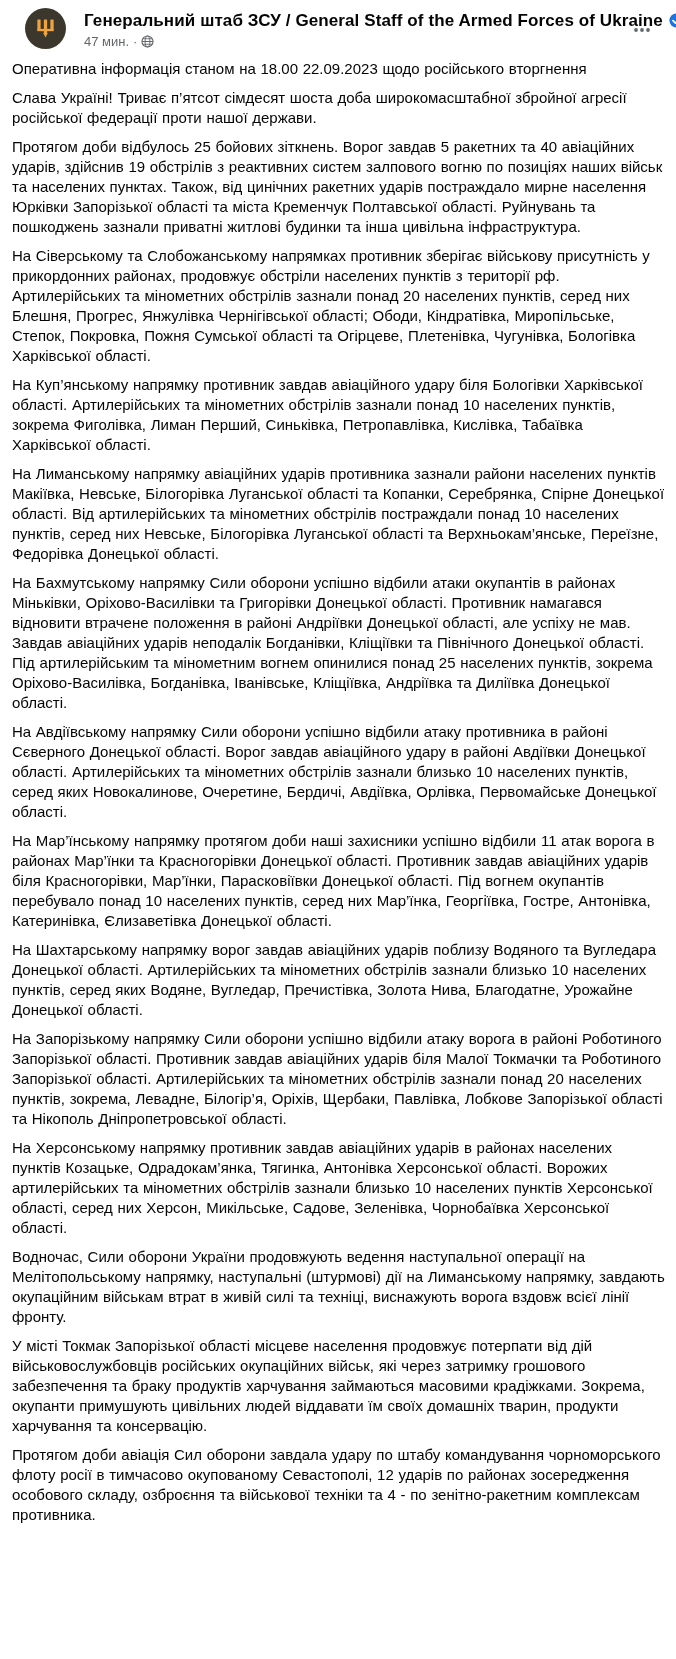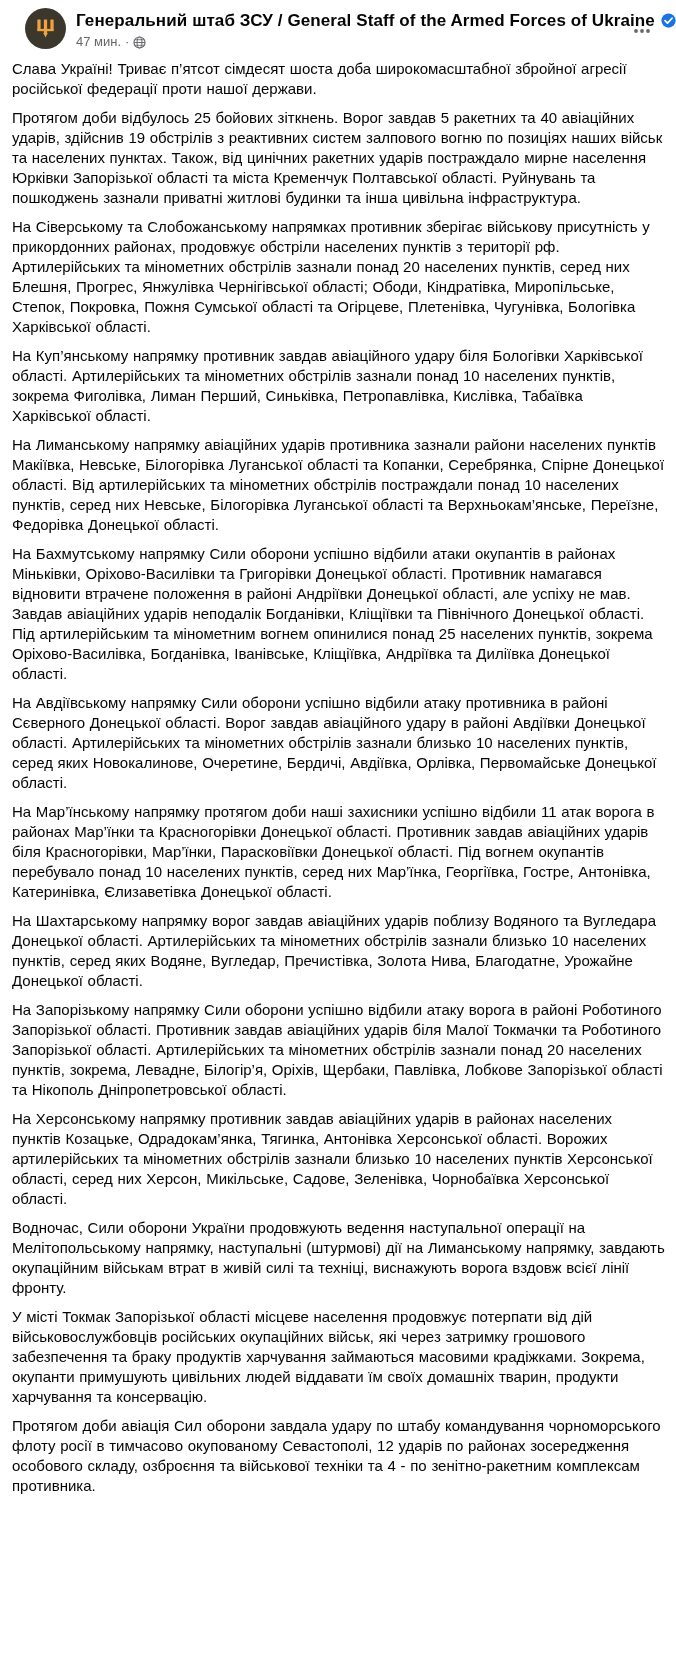--- a/index.html
+++ b/index.html
@@ -18,22 +18,23 @@
   }
   .post-card {
     width: 676px;
     min-height: 1659px;
     background: var(--bg);
     overflow: hidden;
   }
   
   .post-header {
     display: flex;
-    align-items: flex-end;
+    align-items: center;
     padding: 8px 16px 6px 25px;
+    gap: 8px;
   }
   .avatar {
     width: 41px;
     height: 41px;
     border-radius: 50%;
     background: var(--avatar-bg);
     flex: 0 0 41px;
     display: flex;
     align-items: center;
     justify-content: center;
@@ -148,20 +149,21 @@
           <circle cx="4" cy="10" r="1.9"></circle>
           <circle cx="10" cy="10" r="1.9"></circle>
           <circle cx="16" cy="10" r="1.9"></circle>
         </svg>
       </span>
     </button>
 
   </div>
 
   <div class="post-text">
+      <p>Оперативна інформація станом на 18.00 22.09.2023 щодо російського вторгнення</p>
       <p>Слава Україні! Триває п’ятсот сімдесят шоста доба широкомасштабної збройної агресії російської федерації проти нашої держави.</p>
       <p>Протягом доби відбулось 25 бойових зіткнень. Ворог завдав 5 ракетних та 40 авіаційних ударів, здійснив 19 обстрілів з реактивних систем залпового вогню по позиціях наших військ та населених пунктах. Також, від цинічних ракетних ударів постраждало мирне населення Юрківки Запорізької області та міста Кременчук Полтавської області. Руйнувань та пошкоджень зазнали приватні житлові будинки та інша цивільна інфраструктура.</p>
       <p>На Сіверському та Слобожанському напрямках противник зберігає військову присутність у прикордонних районах, продовжує обстріли населених пунктів з території рф. Артилерійських та мінометних обстрілів зазнали понад 20 населених пунктів, серед них Блешня, Прогрес, Янжулівка Чернігівської області; Ободи, Кіндратівка, Миропільське, Степок, Покровка, Пожня Сумської області та Огірцеве, Плетенівка, Чугунівка, Бологівка Харківської області.</p>
       <p>На Куп’янському напрямку противник завдав авіаційного удару біля Бологівки Харківської області. Артилерійських та мінометних обстрілів зазнали понад 10 населених пунктів, зокрема Фиголівка, Лиман Перший, Синьківка, Петропавлівка, Кислівка, Табаївка Харківської області.</p>
       <p>На Лиманському напрямку авіаційних ударів противника зазнали райони населених пунктів Макіївка, Невське, Білогорівка Луганської області та Копанки, Серебрянка, Спірне Донецької області. Від артилерійських та мінометних обстрілів постраждали понад 10 населених пунктів, серед них Невське, Білогорівка Луганської області та Верхньокам’янське, Переїзне, Федорівка Донецької області.</p>
       <p>На Бахмутському напрямку Сили оборони успішно відбили атаки окупантів в районах Міньківки, Оріхово-Василівки та Григорівки Донецької області. Противник намагався відновити втрачене положення в районі Андріївки Донецької області, але успіху не мав. Завдав авіаційних ударів неподалік Богданівки, Кліщіївки та Північного Донецької області. Під артилерійським та мінометним вогнем опинилися понад 25 населених пунктів, зокрема Оріхово-Василівка, Богданівка, Іванівське, Кліщіївка, Андріївка та Диліївка Донецької області.</p>
       <p>На Авдіївському напрямку Сили оборони успішно відбили атаку противника в районі Сєверного Донецької області. Ворог завдав авіаційного удару в районі Авдіївки Донецької області. Артилерійських та мінометних обстрілів зазнали близько 10 населених пунктів, серед яких Новокалинове, Очеретине, Бердичі, Авдіївка, Орлівка, Первомайське Донецької області.</p>
       <p>На Мар’їнському напрямку протягом доби наші захисники успішно відбили 11 атак ворога в районах Мар’їнки та Красногорівки Донецької області. Противник завдав авіаційних ударів біля Красногорівки, Мар’їнки, Парасковіївки Донецької області. Під вогнем окупантів перебувало понад 10 населених пунктів, серед них Мар’їнка, Георгіївка, Гостре, Антонівка, Катеринівка, Єлизаветівка Донецької області.</p>
       <p>На Шахтарському напрямку ворог завдав авіаційних ударів поблизу Водяного та Вугледара Донецької області. Артилерійських та мінометних обстрілів зазнали близько 10 населених пунктів, серед яких Водяне, Вугледар, Пречистівка, Золота Нива, Благодатне, Урожайне Донецької області.</p>
       <p>На Запорізькому напрямку Сили оборони успішно відбили атаку ворога в районі Роботиного Запорізької області. Противник завдав авіаційних ударів біля Малої Токмачки та Роботиного Запорізької області. Артилерійських та мінометних обстрілів зазнали понад 20 населених пунктів, зокрема, Левадне, Білогір’я, Оріхів, Щербаки, Павлівка, Лобкове Запорізької області та Нікополь Дніпропетровської області.</p>

